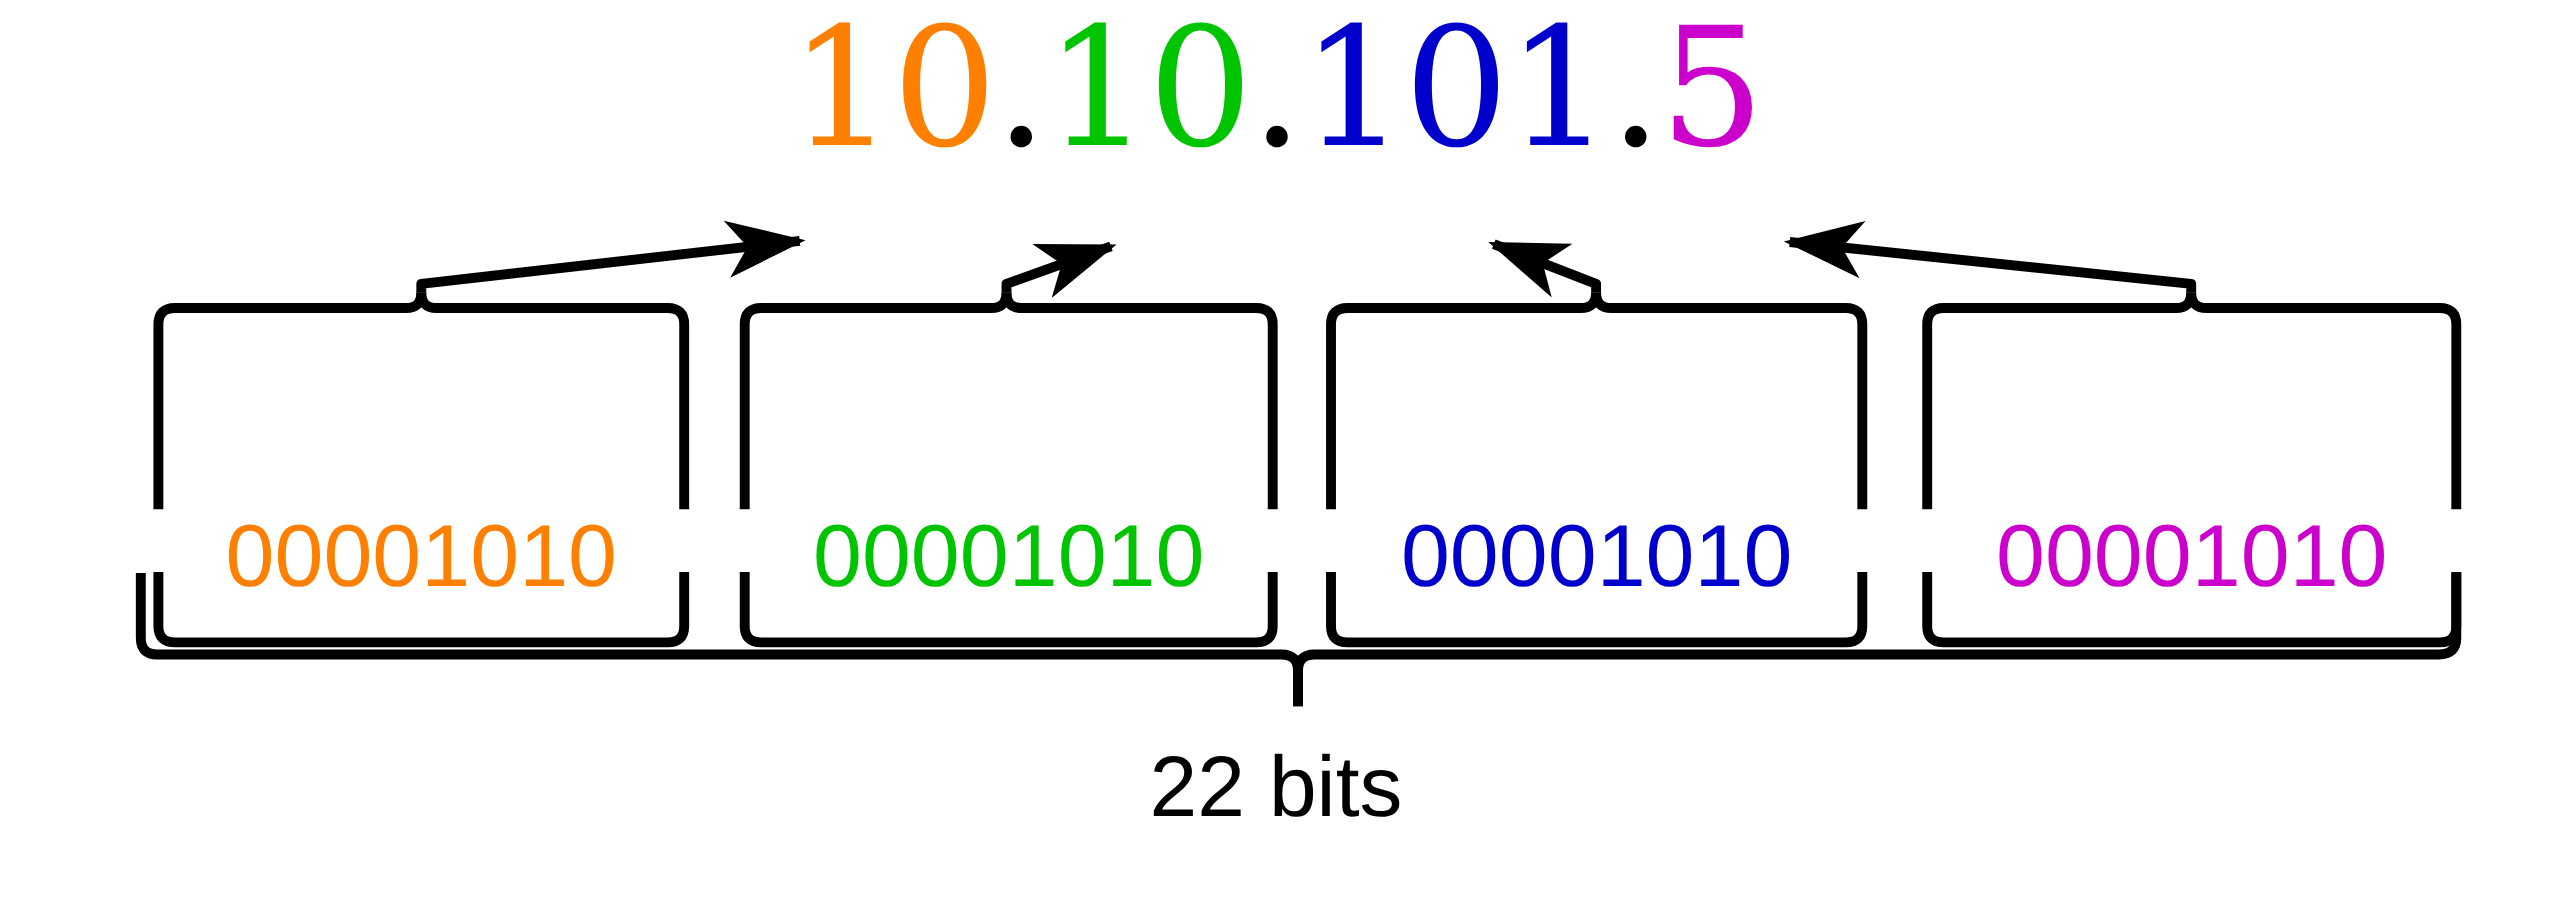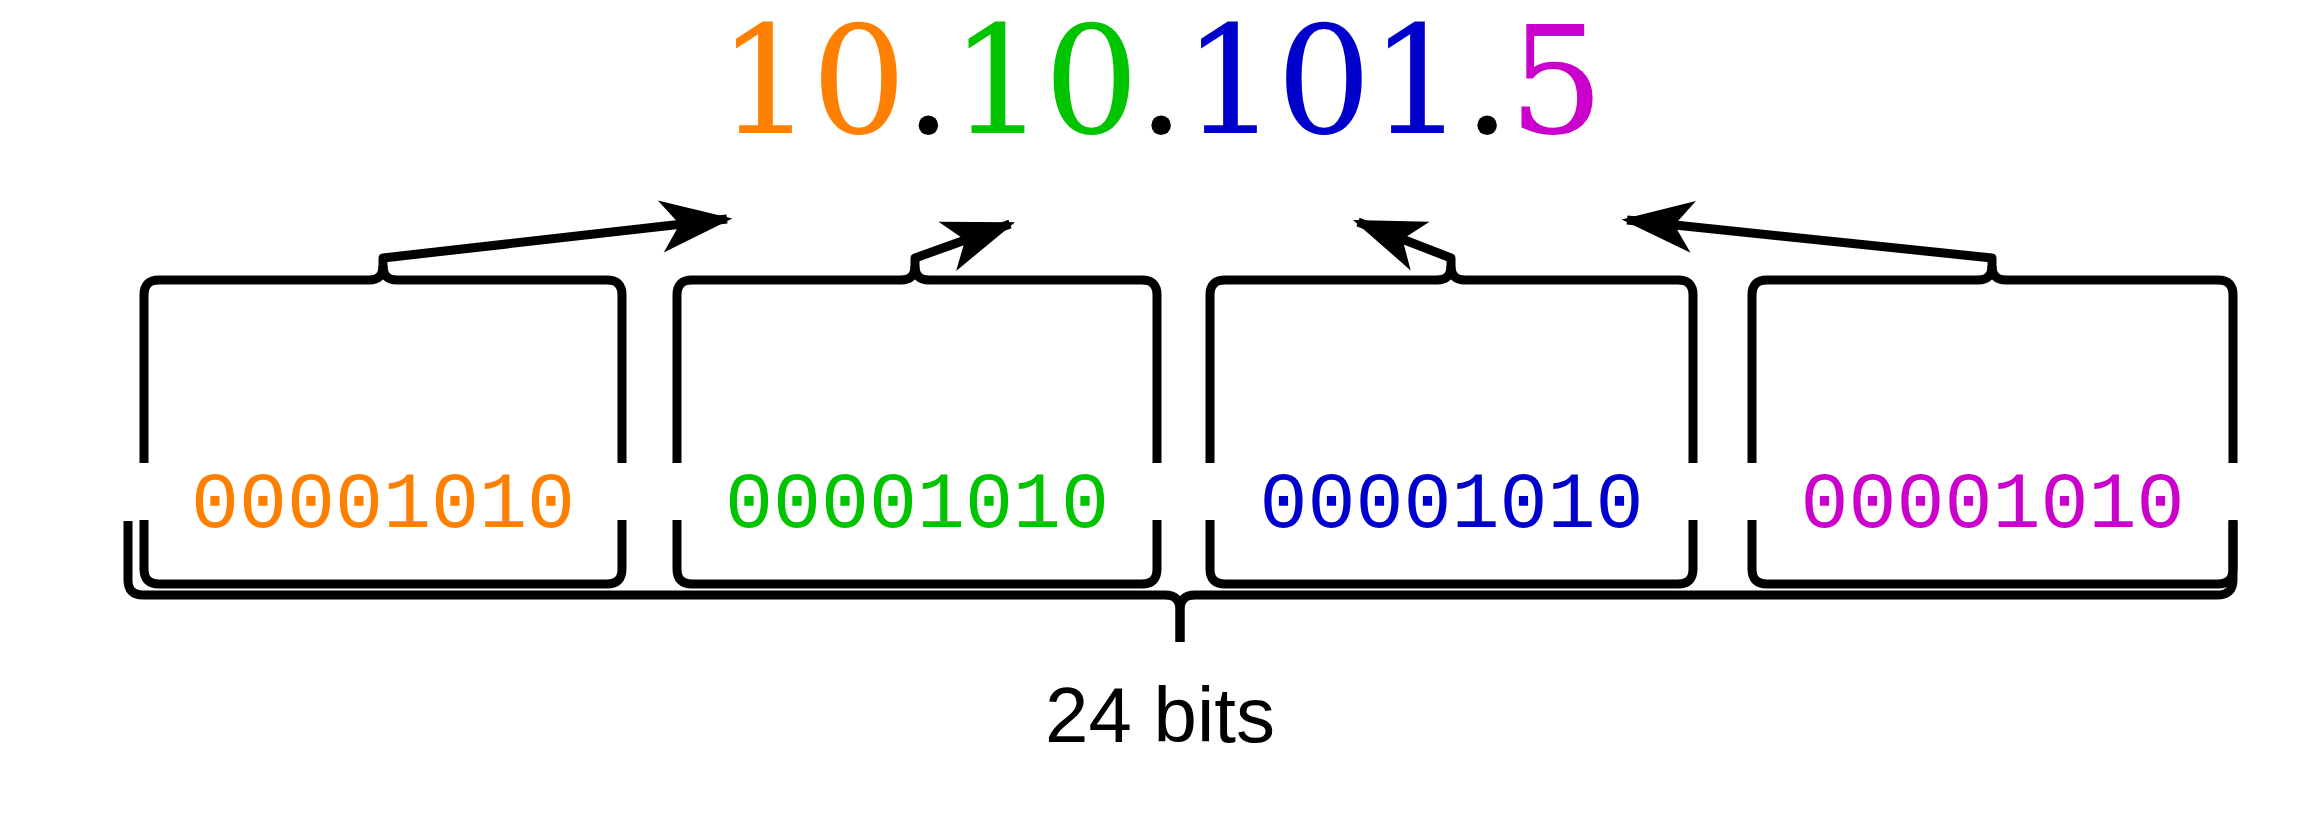--- a/index.html
+++ b/index.html
@@ -37,21 +37,21 @@
     line-height: 150px;
     letter-spacing: -2px;
     white-space: nowrap;
     user-select: none;
   }
   .ip-title .oct { font-family: "DejaVu Serif", serif; }
   .ip-title .dot { color: #000000; }
   .bin {
     position: absolute;
     top: 466px;
-    font-family: Liberation Mono, monospace;
+    font-family: Liberation Sans, sans-serif;
     font-size: 80px;
     line-height: 80px;
     text-align: center;
     white-space: nowrap;
     user-select: none;
   }
   .bits-label {
     position: absolute;
     left: 0;
     top: 672px;
@@ -107,15 +107,15 @@
       <path d="M128,521 L128,580 Q128,595 143,595 L1165,595 Q1180,595 1180,610 L1180,642"></path>
       <path d="M1180,642 L1180,610 Q1180,595 1195,595 L2217,595 Q2233,595 2233,580 L2233,521"></path>
     </g>
   </svg>
 
   <div class="bin" style="left:144px; width:478px; color:#FF8000;">00001010</div>
   <div class="bin" style="left:677px; width:480px; color:#00C400;">00001010</div>
   <div class="bin" style="left:1210px; width:483px; color:#0000CC;">00001010</div>
   <div class="bin" style="left:1752px; width:481px; color:#CC00CC;">00001010</div>
 
-  <div class="bits-label">24 bits</div>
+  <div class="bits-label">22 bits</div>
 
 </div>
 
 </body></html>

